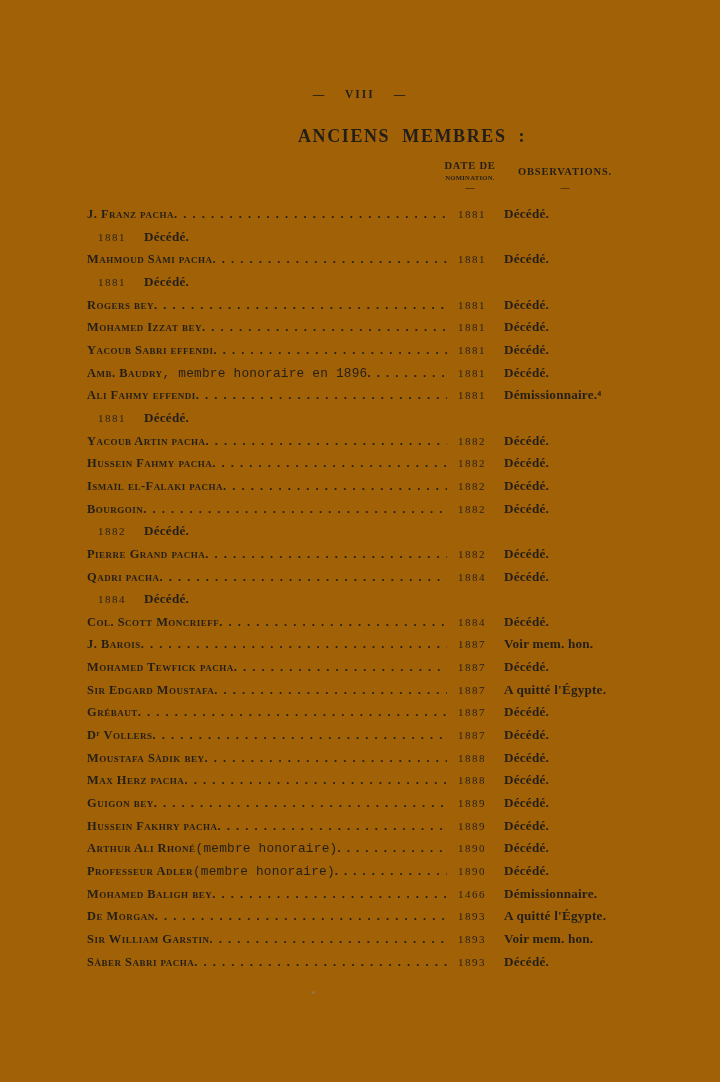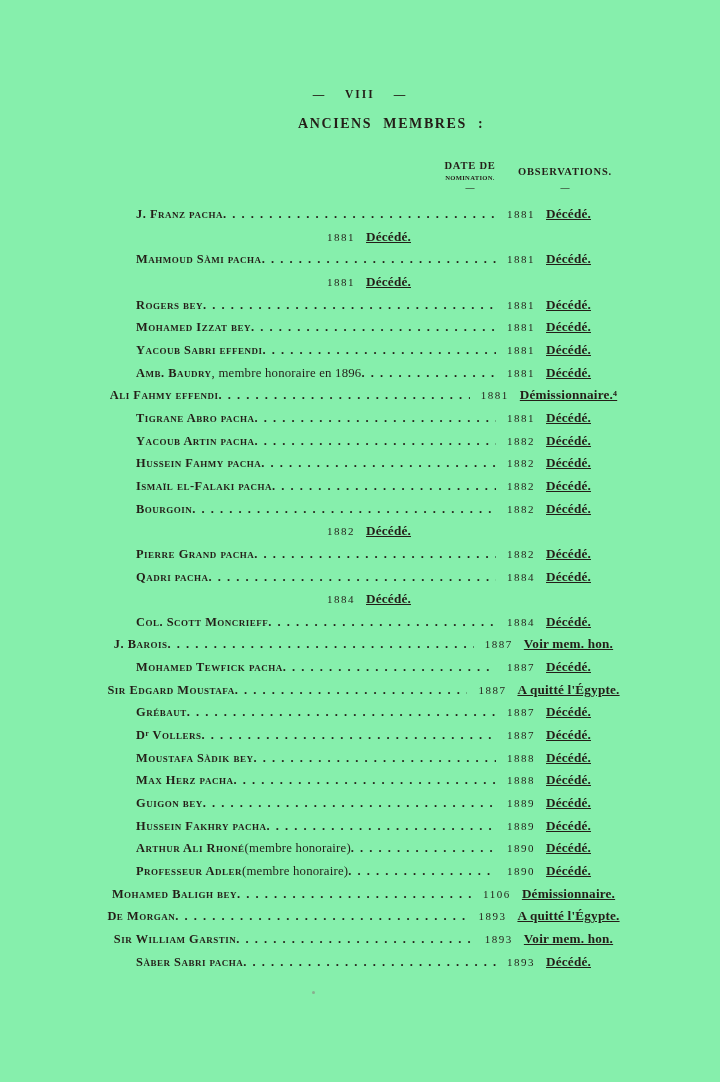--- a/index.html
+++ b/index.html
@@ -4,84 +4,84 @@
 <style>
   html,body{margin:0;padding:0;}
   body{
     width:720px;height:1082px;
     background:#ffffff;
     font-family:"Liberation Serif","DejaVu Serif",serif;
     color:#241e18;
     position:relative;
     overflow:hidden;
   }
-  .page{position:absolute;inset:0;background:#86efac;}
+  .page{position:absolute;inset:0;background:#a16207;}
 
   .folio{
     position:absolute;left:0;right:0;top:88px;
     text-align:center;
     font-size:11.5px;font-weight:700;
     letter-spacing:2px;word-spacing:14px;
     color:#241e18;
   }
   .title{
-    position:absolute;left:298px;top:116px;
-    font-size:14px;font-weight:700;
+    position:absolute;left:298px;top:126px;
+    font-size:18px;font-weight:700;
     letter-spacing:1.6px;word-spacing:6px;
     white-space:nowrap;
   }
 
   .colhead{position:absolute;text-align:center;}
   .colhead-date{left:430px;top:160px;width:80px;}
   .colhead-obs{left:500px;top:166px;width:130px;}
   .ch-main{font-size:10.5px;font-weight:700;letter-spacing:0.8px;white-space:nowrap;}
   .ch-sub{font-size:6.6px;font-weight:700;letter-spacing:0.3px;margin-top:3px;white-space:nowrap;}
   .ch-rule{font-size:9px;font-weight:700;margin-top:2px;line-height:8px;}
   .colhead-obs .ch-rule{margin-top:6px;}
 
   .rows{
     position:absolute;left:87px;top:203px;width:553px;
   }
   .row{
     display:flex;align-items:baseline;
     height:22.67px;line-height:22.67px;
     white-space:nowrap;
-    justify-content:center;
   }
   .name{
     display:flex;align-items:baseline;
     flex:0 0 360px;max-width:360px;overflow:hidden;
   }
   .sc{
     font-variant:small-caps;
     font-weight:700;
     font-size:12.4px;
     letter-spacing:0.5px;
   }
   .suffix{
     font-size:12.8px;
     letter-spacing:0.2px;
+    font-family:Liberation Mono, monospace;
   }
   .dots{
     flex:1 1 auto;overflow:hidden;
     font-size:12.5px;font-weight:700;
   }
   .dots::after{
     content:". . . . . . . . . . . . . . . . . . . . . . . . . . . . . . . . . . . . . . . . . . . . . . . .";
     letter-spacing:1.5px;
   }
   .year{
     flex:0 0 50px;text-align:center;
     font-size:11px;font-weight:400;
     letter-spacing:1.5px;
   }
   .obs{
+    margin-left:7px;
     font-size:13.2px;font-weight:600;
     letter-spacing:0.2px;
-    text-decoration:underline;
   }
   .speck{
     position:absolute;left:312px;top:991px;
     width:3px;height:3px;border-radius:50%;
     background:#8a837b;opacity:.6;
   }
 </style>
 </head>
 <body>
 
@@ -177,25 +177,20 @@
     <div class="name">
       <span class="sc">Ali Fahmy effendi</span>
       <span class="suffix"></span>
       <span class="dots"></span>
     </div>
     <div class="year">1881</div>
     <div class="obs">Démissionnaire.⁴</div>
   </div>
 
   <div class="row">
-    <div class="name">
-      <span class="sc">Tigrane Abro pacha</span>
-      <span class="suffix"></span>
-      <span class="dots"></span>
-    </div>
     <div class="year">1881</div>
     <div class="obs">Décédé.</div>
   </div>
 
   <div class="row">
     <div class="name">
       <span class="sc">Yacoub Artin pacha</span>
       <span class="suffix"></span>
       <span class="dots"></span>
     </div>
@@ -382,21 +377,21 @@
     <div class="year">1890</div>
     <div class="obs">Décédé.</div>
   </div>
 
   <div class="row">
     <div class="name">
       <span class="sc">Mohamed Baligh bey</span>
       <span class="suffix"></span>
       <span class="dots"></span>
     </div>
-    <div class="year">1106</div>
+    <div class="year">1466</div>
     <div class="obs">Démissionnaire.</div>
   </div>
 
   <div class="row">
     <div class="name">
       <span class="sc">De Morgan</span>
       <span class="suffix"></span>
       <span class="dots"></span>
     </div>
     <div class="year">1893</div>

